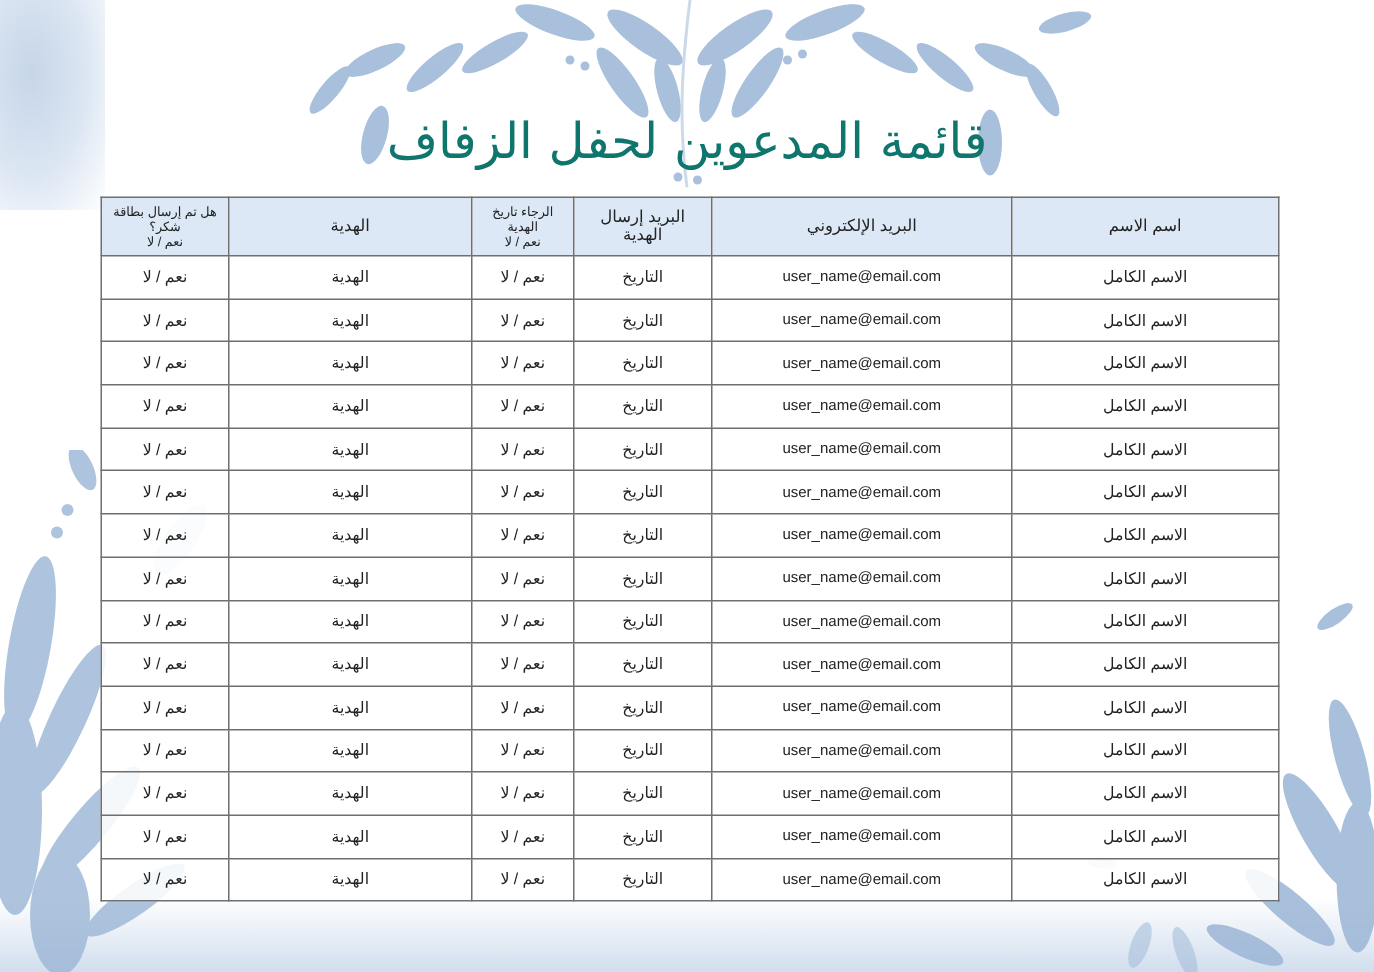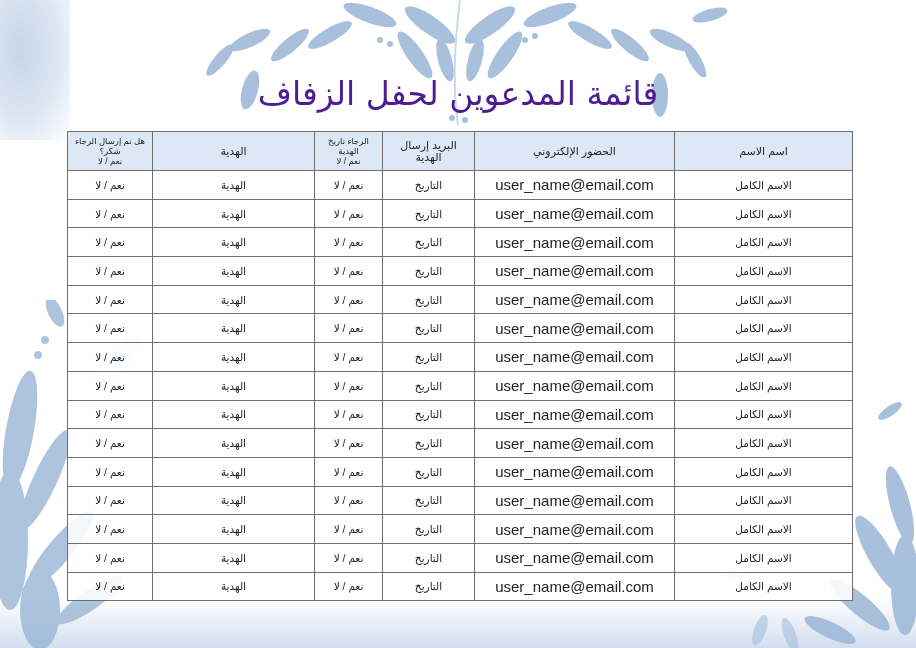--- a/index.html
+++ b/index.html
@@ -14,40 +14,40 @@
     background:radial-gradient(ellipse at 30% 35%, #c6d5e8 0%, #dde7f3 55%, rgba(255,255,255,0) 100%);
   }
   .wash-bottom {
     position:absolute; left:0; bottom:0; width:916px; height:50px;
     background:linear-gradient(to top, rgba(190,208,230,0.7), rgba(255,255,255,0));
   }
   svg.deco { position:absolute; }
   .title {
     position:absolute; left:0; width:916px; top:72px; text-align:center;
     font-family:"DejaVu Sans", "Liberation Sans", sans-serif;
-    font-size:33px; color:#4c1d95; direction:rtl; line-height:44px;
+    font-size:33px; color:#0f766e; direction:rtl; line-height:44px;
   }
   table.guests {
     position:absolute; left:67px; top:131px; width:785px;
     border-collapse:collapse; table-layout:fixed;
     direction:rtl;
     background:rgba(255,255,255,0.88);
     font-family:"Liberation Sans", "DejaVu Sans", sans-serif;
   }
   table.guests th, table.guests td {
     border:1px solid #6f6f6f; text-align:center; vertical-align:middle;
     padding:0 2px; color:#222; overflow:hidden;
   }
   table.guests th {
     background:#dce8f5; font-weight:normal; height:38px;
     font-size:11px; line-height:12px;
   }
   table.guests th.small { font-size:8.5px; line-height:10px; }
   table.guests td { height:27.7px; font-size:10.5px; }
-  table.guests td.email { font-size:15px; direction:ltr;margin-top:28px; }
+  table.guests td.email { font-size:10px; direction:ltr;margin-top:28px; }
   .sub { display:block; }
 </style>
 </head>
 <body>
 
 <div class="bg-layer">
   <div class="wash-tl"></div>
   <div class="wash-bottom"></div>
 
   <svg class="deco" style="left:190px;top:0" width="540" height="130" viewBox="0 0 540 130">
@@ -118,33 +118,33 @@
     <col style="width:178px">
     <col style="width:200px">
     <col style="width:92px">
     <col style="width:68px">
     <col style="width:162px">
     <col style="width:85px">
   </colgroup>
   <thead>
     <tr>
       <th>اسم الاسم</th>
-      <th>الحضور الإلكتروني</th>
+      <th>البريد الإلكتروني</th>
       <th>
         <span class="sub">البريد إرسال</span>
         <span class="sub">الهدية</span>
       </th>
       <th class="small">
         <span class="sub">الرجاء تاريخ</span>
         <span class="sub">الهدية</span>
         <span class="sub">نعم / لا</span>
       </th>
       <th>الهدية</th>
       <th class="small">
-        <span class="sub">هل تم إرسال الرجاء</span>
+        <span class="sub">هل تم إرسال بطاقة</span>
         <span class="sub">شكر؟</span>
         <span class="sub">نعم / لا</span>
       </th>
     </tr>
   </thead>
   <tbody>
       <tr>
         <td>الاسم الكامل</td>
         <td class="email">user_name@email.com</td>
         <td>التاريخ</td>

